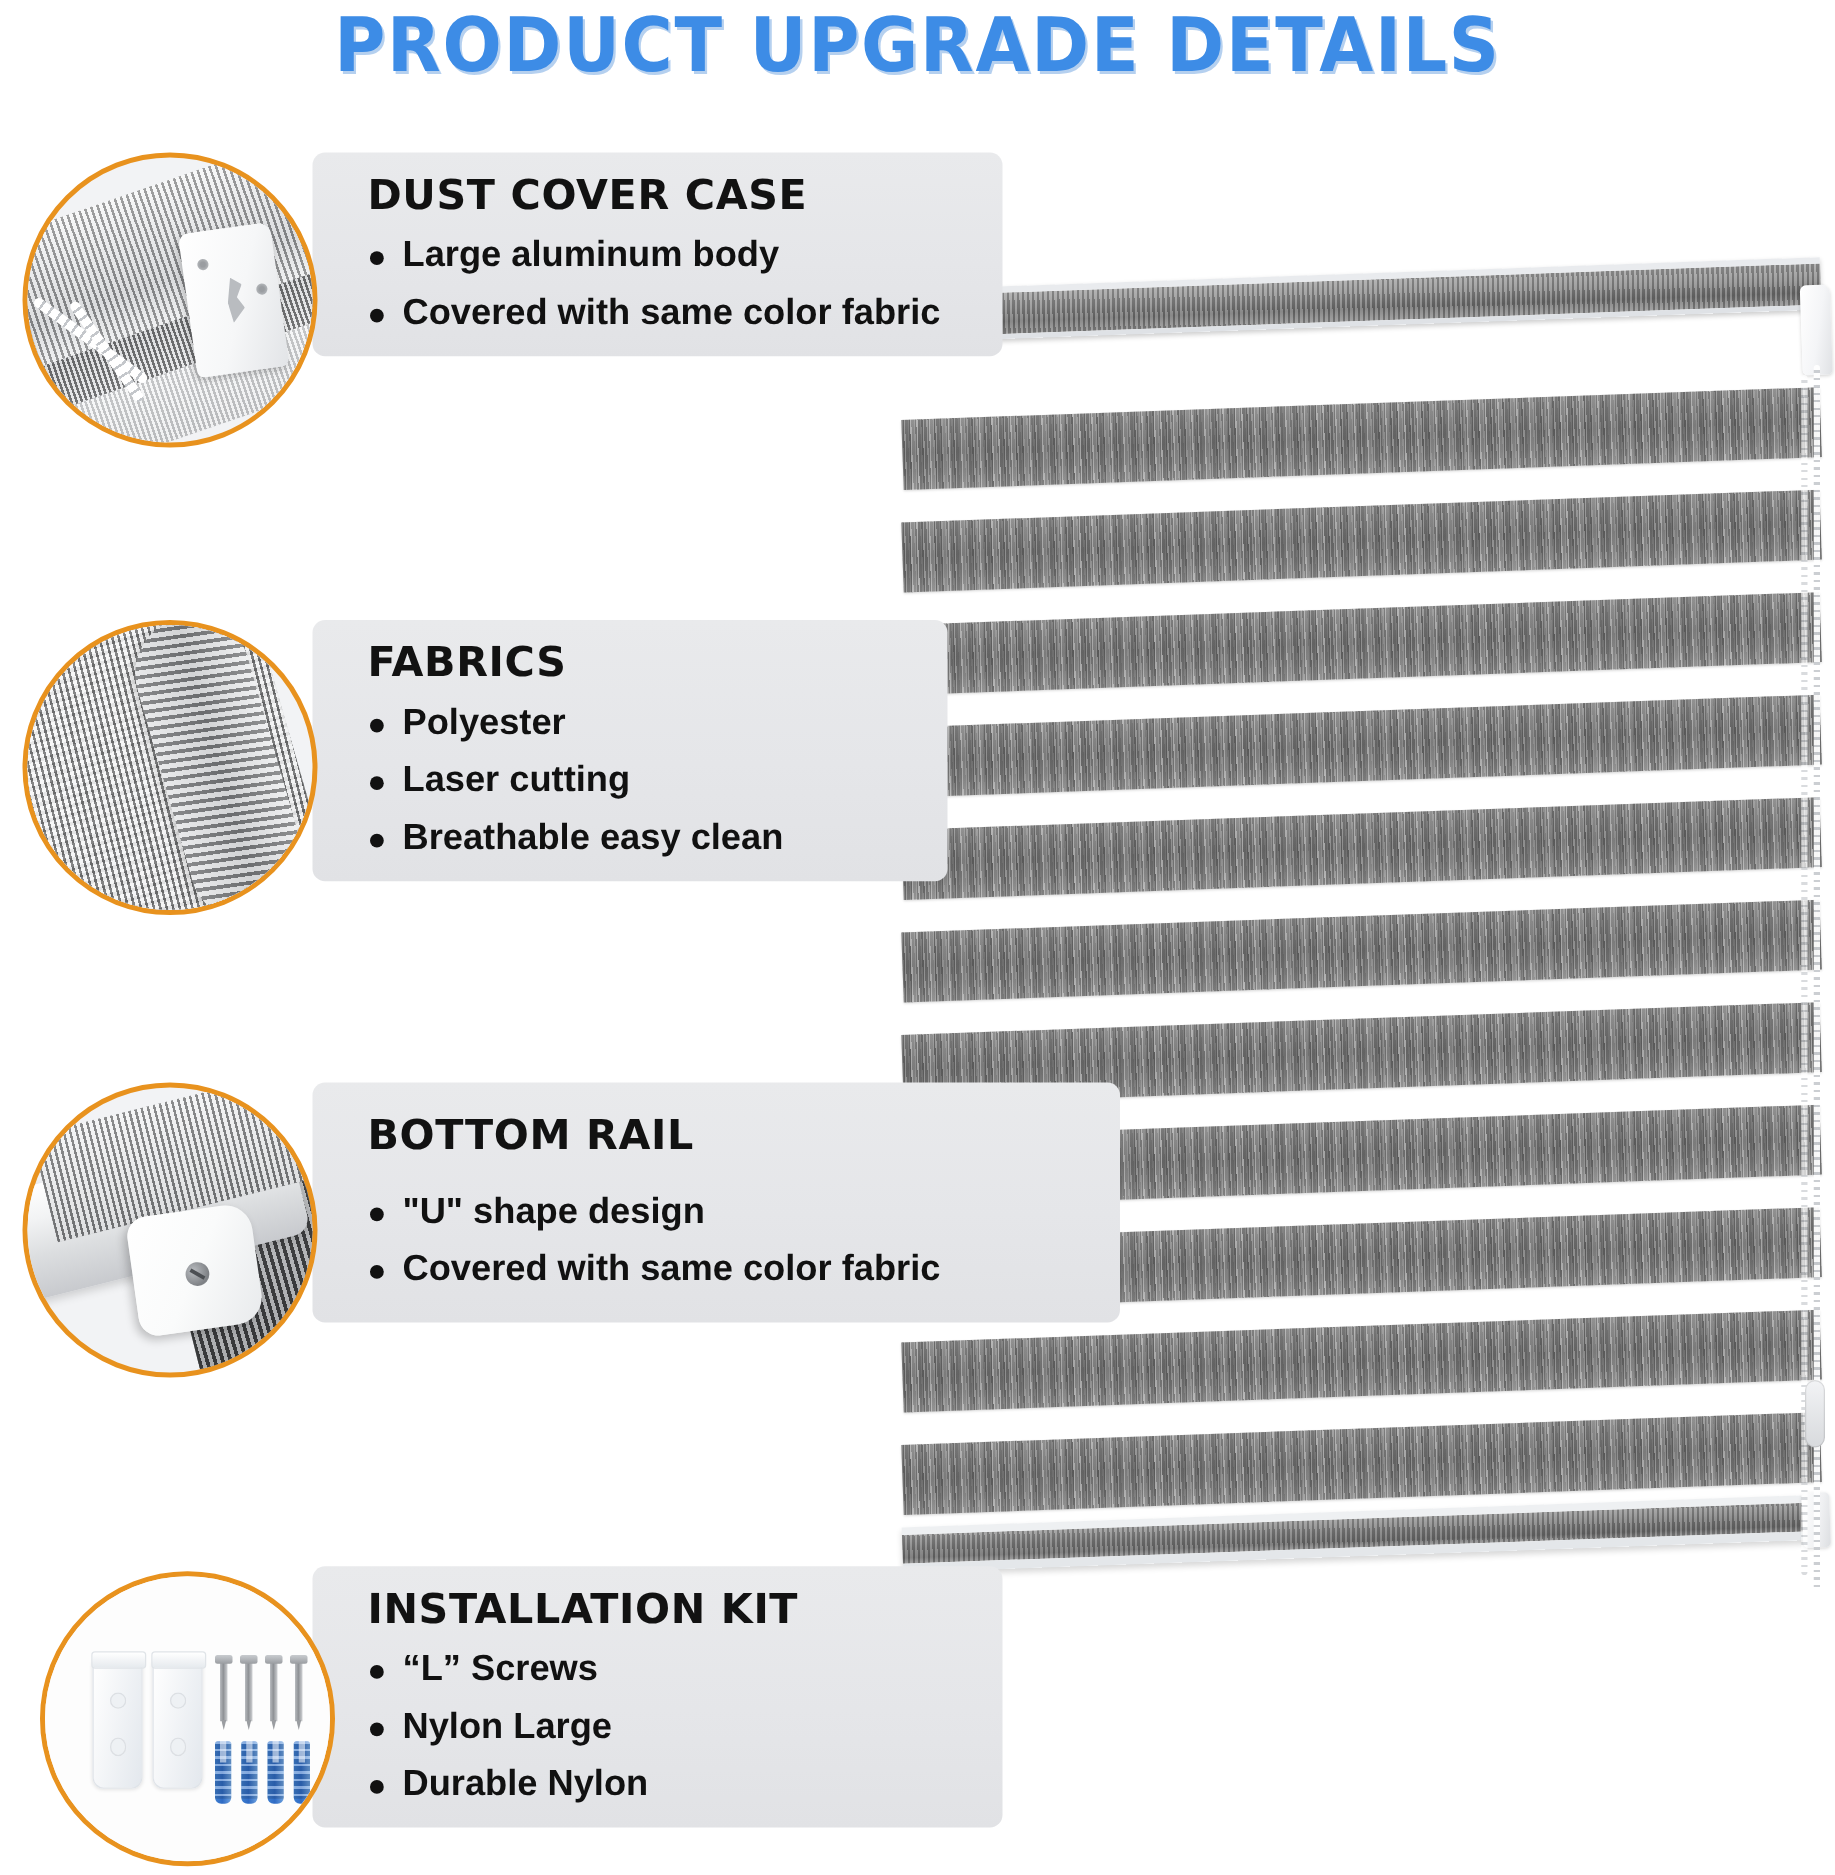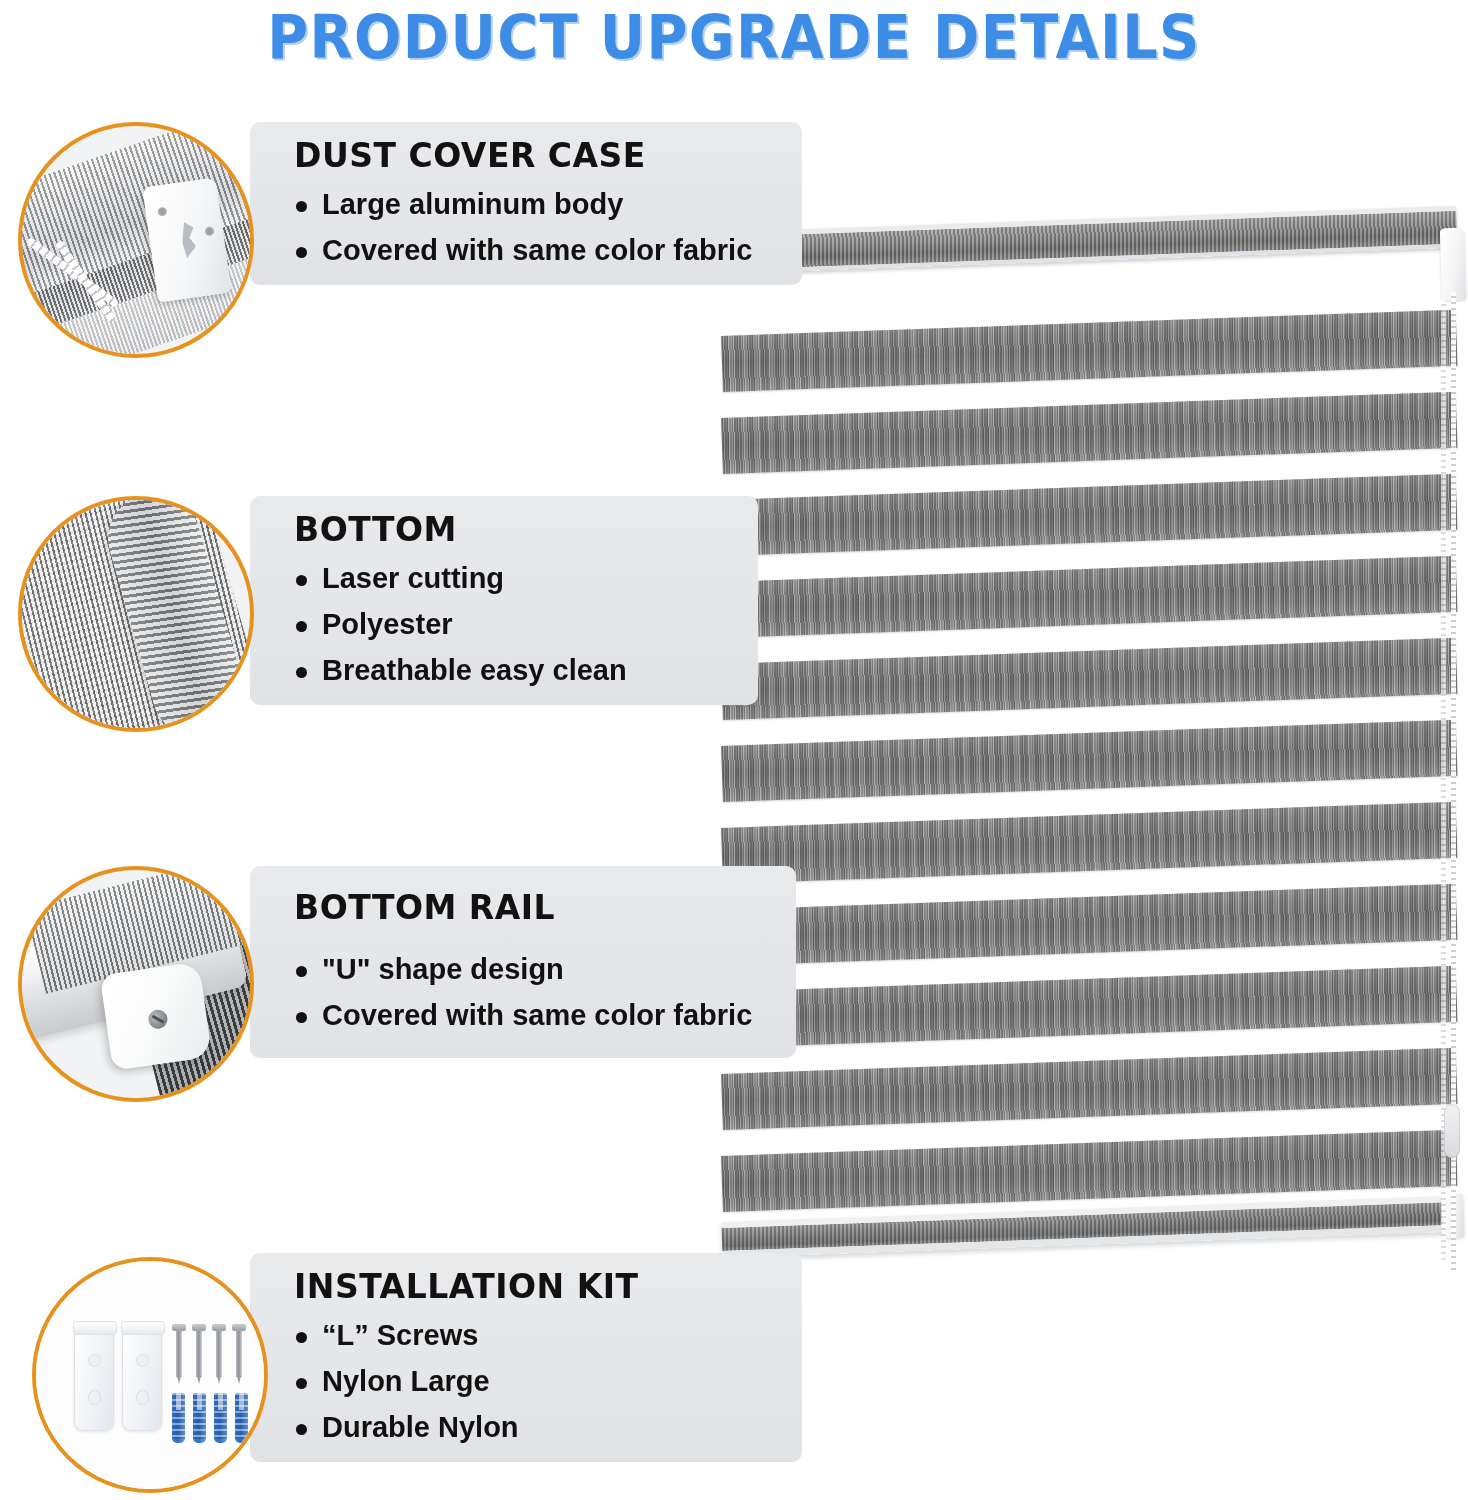--- a/index.html
+++ b/index.html
@@ -446,38 +446,38 @@
         <div class="dc-screw" style="left:12px;top:22px;"></div>
         <div class="dc-screw" style="left:56px;top:48px;"></div>
         <div class="dc-keyhole"></div>
       </div>
     </div>
   </div>
 </div>
 
 <div class="feature" style="top:496px;">
   <div class="card" style="width:508px;">
-    <div class="card-title">BOTTOM</div>
+    <div class="card-title">FABRICS</div>
     <ul class="bullets">
+      <li>Polyester</li>
       <li>Laser cutting</li>
-      <li>Polyester</li>
       <li>Breathable  easy clean</li>
     </ul>
   </div>
   <div class="thumb">
     <div class="thumb-inner">
       <div class="fab-base"></div>
       <div class="fab-sheet"></div>
       <div class="fab-roll"></div>
     </div>
   </div>
 </div>
 
 <div class="feature" style="top:866px;">
-  <div class="card" style="width:546px; padding-top:22px; padding-bottom:26px;">
+  <div class="card" style="width:646px; padding-top:22px; padding-bottom:26px;">
     <div class="card-title" style="margin-bottom:26px;">BOTTOM RAIL</div>
     <ul class="bullets">
       <li>"U" shape design</li>
       <li>Covered with same color fabric</li>
     </ul>
   </div>
   <div class="thumb">
     <div class="thumb-inner">
       <div class="br-fabric2"></div>
       <div class="br-bar"></div>

